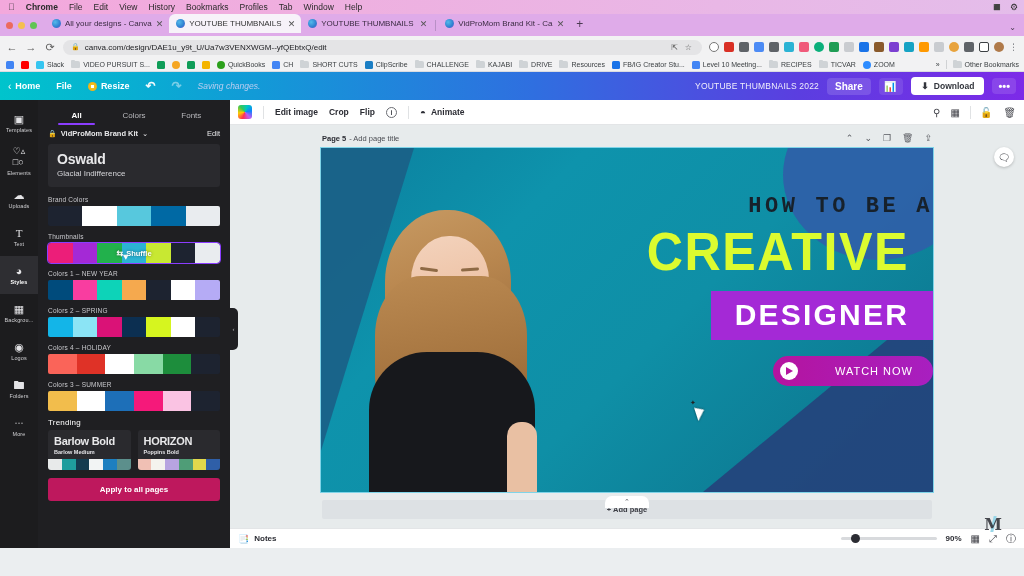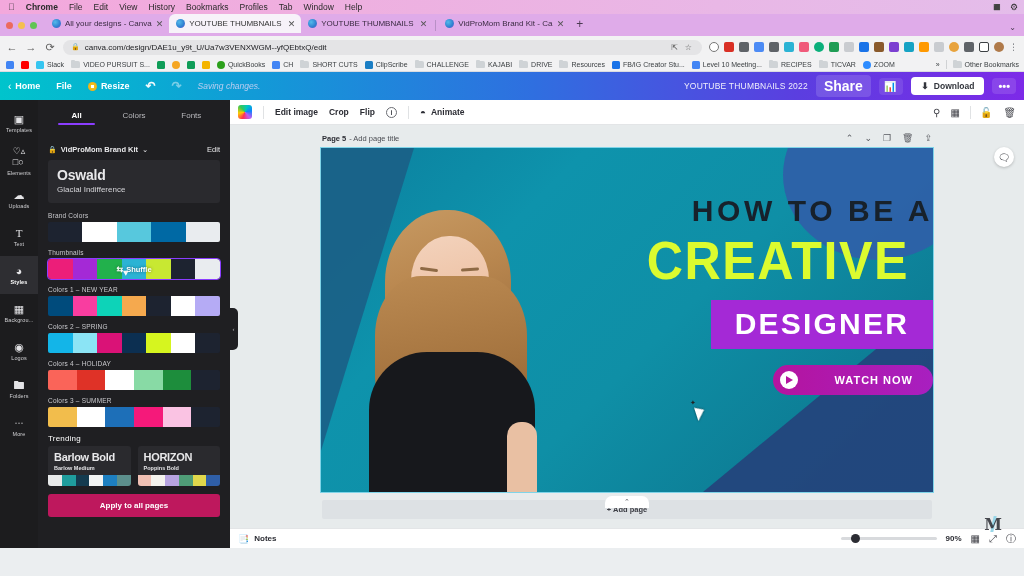--- a/index.html
+++ b/index.html
@@ -86,21 +86,21 @@
     background:linear-gradient(90deg,#00c4cc 0%,#0f9fd6 22%,#2f6fe0 52%,#5b3ee0 78%,#7d2ae8 100%);
     display:flex; align-items:center; padding:0 8px; gap:16px; color:#fff; font-size:9px;
   }
   .canva-top .grp { display:flex; align-items:center; gap:16px; }
   .ct-item { display:flex; align-items:center; gap:4px; font-weight:bold; }
   .back-chev { font-size:10px; font-weight:normal; }
   .resize-dot { width:9px; height:9px; border-radius:50%; background:radial-gradient(circle at 50% 50%,#fff 25%,#f0c419 30%,#f0a019 100%); }
   .saving { color:#d8d6f5; font-size:8.5px; font-weight:normal; font-style:italic; opacity:.85; }
   .ct-right { margin-left:auto; display:flex; align-items:center; gap:8px; }
   .doc-title { font-size:8.5px; color:#f0eefc; letter-spacing:.2px; }
-  .btn-share { font-size:14px; font-weight:bold; padding:3px 8px; border-radius:4px; background:rgba(255,255,255,.14); }
+  .btn-share { font-size:10px; font-weight:bold; padding:3px 8px; border-radius:4px; background:rgba(255,255,255,.14); }
   .btn-ghost { font-size:10px; padding:3px 6px; border-radius:4px; background:rgba(255,255,255,.10); }
   .btn-download {
     background:#fff; color:#32353c; font-size:8.5px; font-weight:bold;
     padding:4px 10px; border-radius:4px; display:flex; align-items:center; gap:5px;
   }
   .btn-dots { font-size:11px; font-weight:bold; padding:2px 6px; border-radius:4px; background:rgba(255,255,255,.12); }
 
   
   .app { display:flex; height:448px; width:100%; }
 
@@ -110,21 +110,21 @@
     height:38px; display:flex; flex-direction:column; align-items:center; justify-content:center;
     gap:2px; color:#cfcfd2; font-size:5.5px; position:relative;
   }
   .rail-item.active { background:#2e2e32; }
   .rail-item .gi { font-size:11px; line-height:11px; color:#e3e3e6; }
   .rail-item .rl { font-size:5.5px; letter-spacing:.1px; }
   .rail-spacer { flex:1; }
 
   
   .panel { width:192px; background:#1f1f22; flex:0 0 192px; padding:8px 10px 0 10px; overflow:hidden; position:relative; color:#e8e8ea; }
-  .panel-tabs { display:flex; gap:0; margin-bottom:20px; }
+  .panel-tabs { display:flex; gap:0; margin-bottom:4px; }
   .ptab { flex:1; text-align:center; font-size:8px; color:#b9b9bd; padding:3px 0 5px 0; position:relative; }
   .ptab.active { color:#fff; font-weight:bold; }
   .ptab.active:after { content:""; position:absolute; bottom:0; left:18%; right:18%; height:2px; background:#8b3dff; border-radius:2px; }
   .bk-head { display:flex; align-items:center; gap:4px; font-size:7.5px; margin-bottom:6px; }
   .bk-head .lockico { font-size:7px; }
   .bk-head .bkname { font-weight:bold; }
   .bk-head .edit { margin-left:auto; font-size:7.5px; color:#e8e8ea; }
   .font-card { background:#2a2a2e; border-radius:3px; padding:7px 9px 9px 9px; margin-bottom:9px; }
   .font-card .f1 { font-size:14px; font-weight:bold; letter-spacing:-.2px; line-height:16px; }
   .font-card .f2 { font-size:8px; color:#d6d6da; margin-top:2px; }
@@ -229,21 +229,21 @@
   .p-nose { position:absolute; left:80px; top:96px; width:9px; height:16px; border-right:2px solid rgba(160,110,80,.5); border-radius:0 0 8px 0; }
   .p-lip { position:absolute; left:72px; top:120px; width:26px; height:8px; background:#c66a72; border-radius:8px; }
   .p-neck { position:absolute; left:66px; top:140px; width:40px; height:34px; background:#e3b293; }
   .p-body {
     position:absolute; left:6px; bottom:0; width:166px; height:140px;
     background:#17181c; border-radius:58px 58px 0 0;
   }
   .p-arm { position:absolute; right:4px; bottom:0; width:30px; height:70px; background:#e9c0a3; border-radius:14px 14px 0 0; }
 
   .d-text { position:absolute; left:268px; top:46px; z-index:4; }
-  .t-how { font-size:30px; letter-spacing:3.6px; font-weight:bold; color:#17212b; font-family:Liberation Sans, sans-serif; }
+  .t-how { font-size:22px; letter-spacing:3.6px; font-weight:bold; color:#17212b; font-family:Liberation Mono, monospace; }
   .t-creative {
     font-size:54px; line-height:56px; font-weight:bold; color:#dcfb2f; letter-spacing:1.6px;
     font-family:"Liberation Sans Narrow","Liberation Sans", sans-serif;
     transform:scaleX(.93); transform-origin:left center; margin-top:4px;
   }
   .t-designer-box {
     background:#a429d6; display:inline-block; padding:9px 24px 10px 24px; margin-top:12px;
   }
   .t-designer {
     font-size:30px; line-height:30px; font-weight:bold; color:#fff; letter-spacing:2.2px;
@@ -251,21 +251,21 @@
     transform-origin:left center;
   }
   .t-watch {
     margin-top:16px; background:#b81bb0;
     background:linear-gradient(90deg,#b4149f 0%,#a81fc0 100%);
     display:inline-flex; align-items:center; gap:9px; padding:6px 20px 6px 7px;
     border-radius:16px;
   }
   .t-watch .pbtn { width:18px; height:18px; border-radius:50%; background:#fff; display:flex; align-items:center; justify-content:center; }
   .t-watch .ptri { width:0;height:0;border-left:7px solid #b4149f;border-top:4.5px solid transparent;border-bottom:4.5px solid transparent; margin-left:2px;}
-  .t-watch .wl { color:#fff; font-weight:bold; font-size:11px; letter-spacing:1px;margin-left:28px; }
+  .t-watch .wl { color:#fff; font-weight:normal; font-size:11px; letter-spacing:1px;margin-left:28px; }
 
   .cursor-big {
     position:absolute; left:375px; top:258px; z-index:9; width:0; height:0;
     border-left:9px solid #fff; border-top:5px solid transparent; border-bottom:9px solid transparent;
     transform:rotate(-18deg); filter:drop-shadow(0 0 1px rgba(0,0,0,.6));
   }
   .cursor-spark { position:absolute; left:369px; top:251px; z-index:9; font-size:7px; color:#222; }
 
   .comment-fab {
     position:absolute; right:10px; top:22px; width:20px; height:20px; border-radius:50%;

